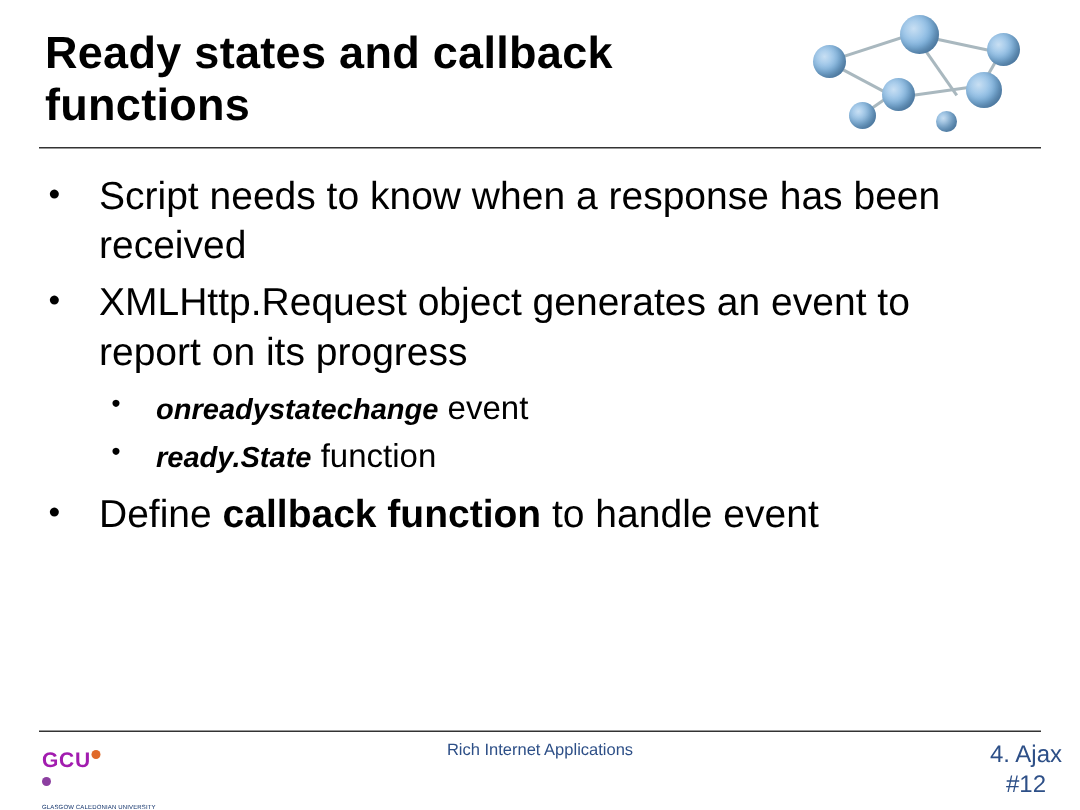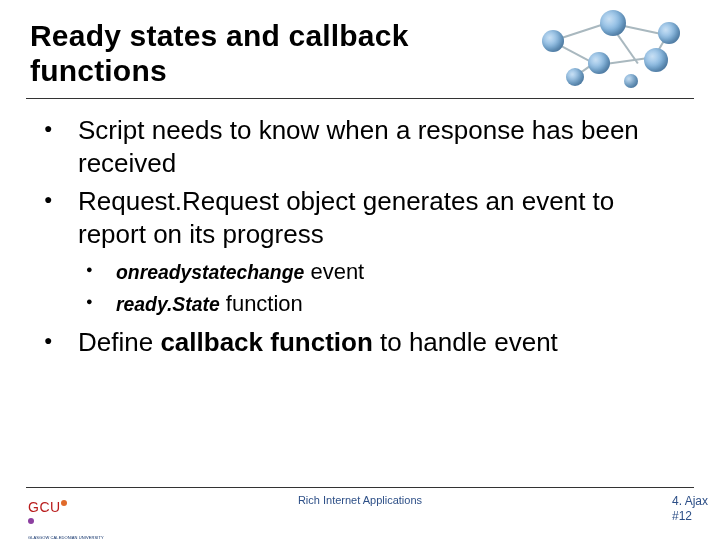--- a/index.html
+++ b/index.html
@@ -5,34 +5,34 @@
   * { margin: 0; padding: 0; box-sizing: border-box; }
   html, body { width: 720px; height: 540px; background: #fff; font-family: Arial, Helvetica, sans-serif; color: #000; overflow: hidden; }
   .slide { position: relative; width: 720px; height: 540px; }
   .title { position: absolute; left: 30px; top: 18px; font-size: 30px; font-weight: bold; line-height: 1.18; letter-spacing: 0.2px; max-width: 420px; }
   .hr-top { position: absolute; left: 26px; right: 26px; top: 98px; height: 1px; background: #333; }
   .hr-bot { position: absolute; left: 26px; right: 26px; top: 487px; height: 1px; background: #333; }
   .deco { position: absolute; right: 30px; top: 4px; width: 160px; height: 92px; }
   .node { position: absolute; border-radius: 50%; background: radial-gradient(circle at 35% 35%, #c8dff3 0%, #7db3e0 55%, #4a86bf 100%); box-shadow: inset -3px -3px 6px rgba(0,0,0,0.25); }
   .edge { position: absolute; height: 2px; background: #a9b8bf; transform-origin: 0 0; }
 
-  .content { position: absolute; left: 44px; top: 114px; right: 40px; }
+  .content { position: absolute; left: 32px; top: 114px; right: 40px; }
   ul.level1 { list-style: none; }
   ul.level1 > li { position: relative; padding-left: 34px; font-size: 26px; line-height: 1.25; margin-bottom: 6px; }
   ul.level1 > li::before { content: "\25CF"; position: absolute; left: 0; top: 6px; font-size: 14px; color: #000; }
   ul.level2 { list-style: none; margin-top: 6px; margin-bottom: 6px; }
   ul.level2 > li { position: relative; padding-left: 30px; margin-left: 8px; font-size: 22px; line-height: 1.45; }
   ul.level2 > li::before { content: "\25CF"; position: absolute; left: 0; top: 6px; font-size: 11px; color: #000; }
   .codeword { font-family: Arial, sans-serif; font-size: 0.88em; font-weight: bold; font-style: italic; }
   b { font-weight: bold; margin-top: 12px; }
 
   .footer-center { position: absolute; left: 0; right: 0; top: 494px; text-align: center; font-size: 11px; color: #2d4f87; }
-  .footer-right { position: absolute; right: 12px; top: 494px; text-align: left; font-size: 12px; color: #2d4f87; line-height: 1.25; }
+  .footer-right { position: absolute; right: 12px; top: 494px; text-align: center; font-size: 16px; color: #2d4f87; line-height: 1.25; }
   .logo { position: absolute; left: 28px; top: 498px; width: 42px; }
-  .logo-text { font-size: 14px; font-weight: normal; color: #b91c1c; letter-spacing: 0.5px; }
+  .logo-text { font-size: 14px; font-weight: bold; color: #a21caf; letter-spacing: 0.5px; }
   .logo-accent { display:inline-block; width:6px; height:6px; border-radius:50%; vertical-align: top; margin-top:2px; }
   .acc1{ background:#e06a2a; } .acc2{ background:#8c3fa0; }
   .logo-sub { font-size: 4px; color: #0a2c66; letter-spacing: 0.1px; margin-top:1px; white-space: nowrap; }
 </style>
 </head>
 <body>
 
 <div class="slide">
 
   <div class="title">Ready states and callback functions</div>
@@ -53,21 +53,21 @@
     <div class="node" style="left:36px; top:64px; width:18px; height:18px;"></div>
     <div class="node" style="left:94px; top:70px; width:14px; height:14px;"></div>
   </div>
 
   <div class="hr-top"></div>
 
   <div class="content">
     <ul class="level1">
       <li><span>Script needs to know when a response has been received</span></li>
       <li>
-        <span>Request.</span><span>Request object generates an event to report on its progress</span>
+        <span>XMLHttp.</span><span>Request object generates an event to report on its progress</span>
         <ul class="level2">
           <li><span class="codeword">onreadystatechange</span><span> event</span></li>
           <li><span class="codeword">ready.</span><span class="codeword">State</span><span> function</span></li>
         </ul>
       </li>
       <li><span>Define </span><b>callback function</b><span> to handle event</span></li>
     </ul>
   </div>
 
   <div class="hr-bot"></div>

